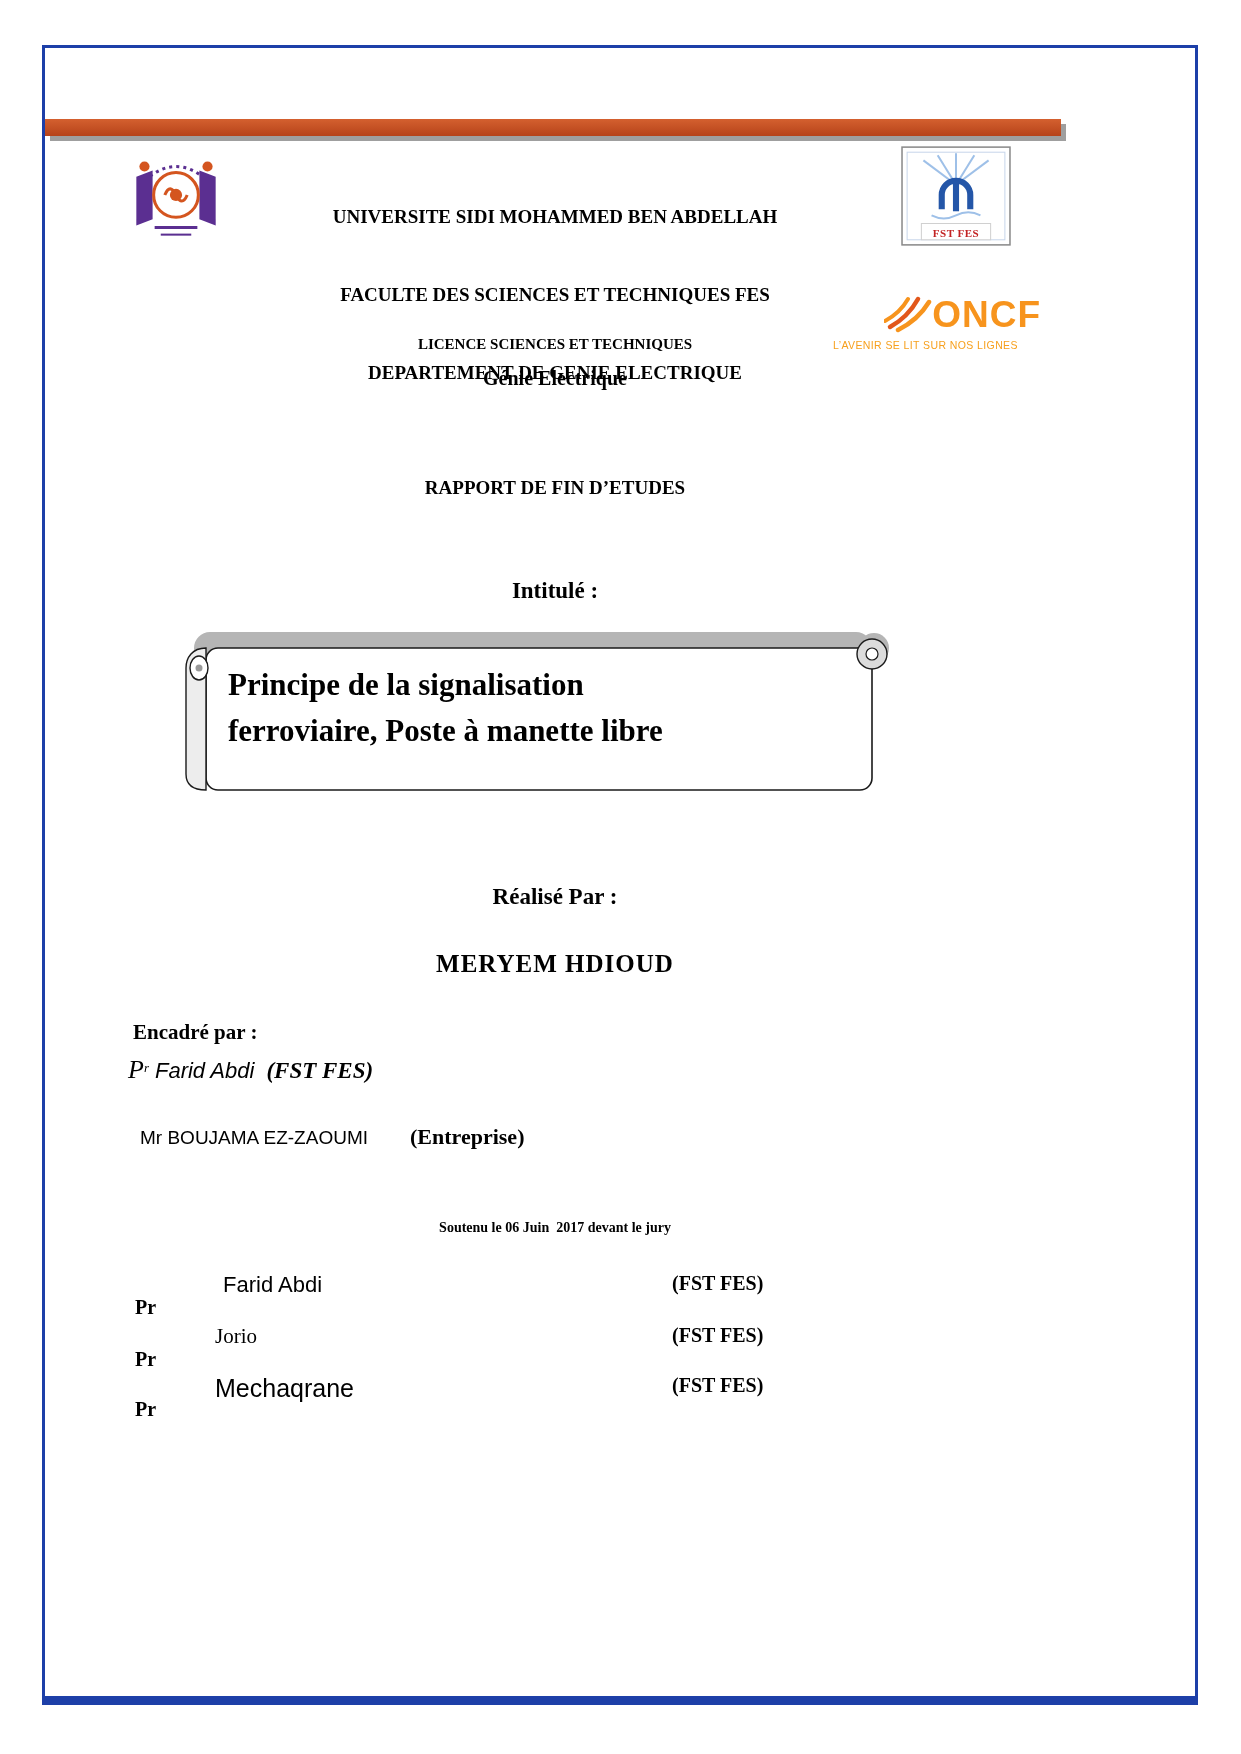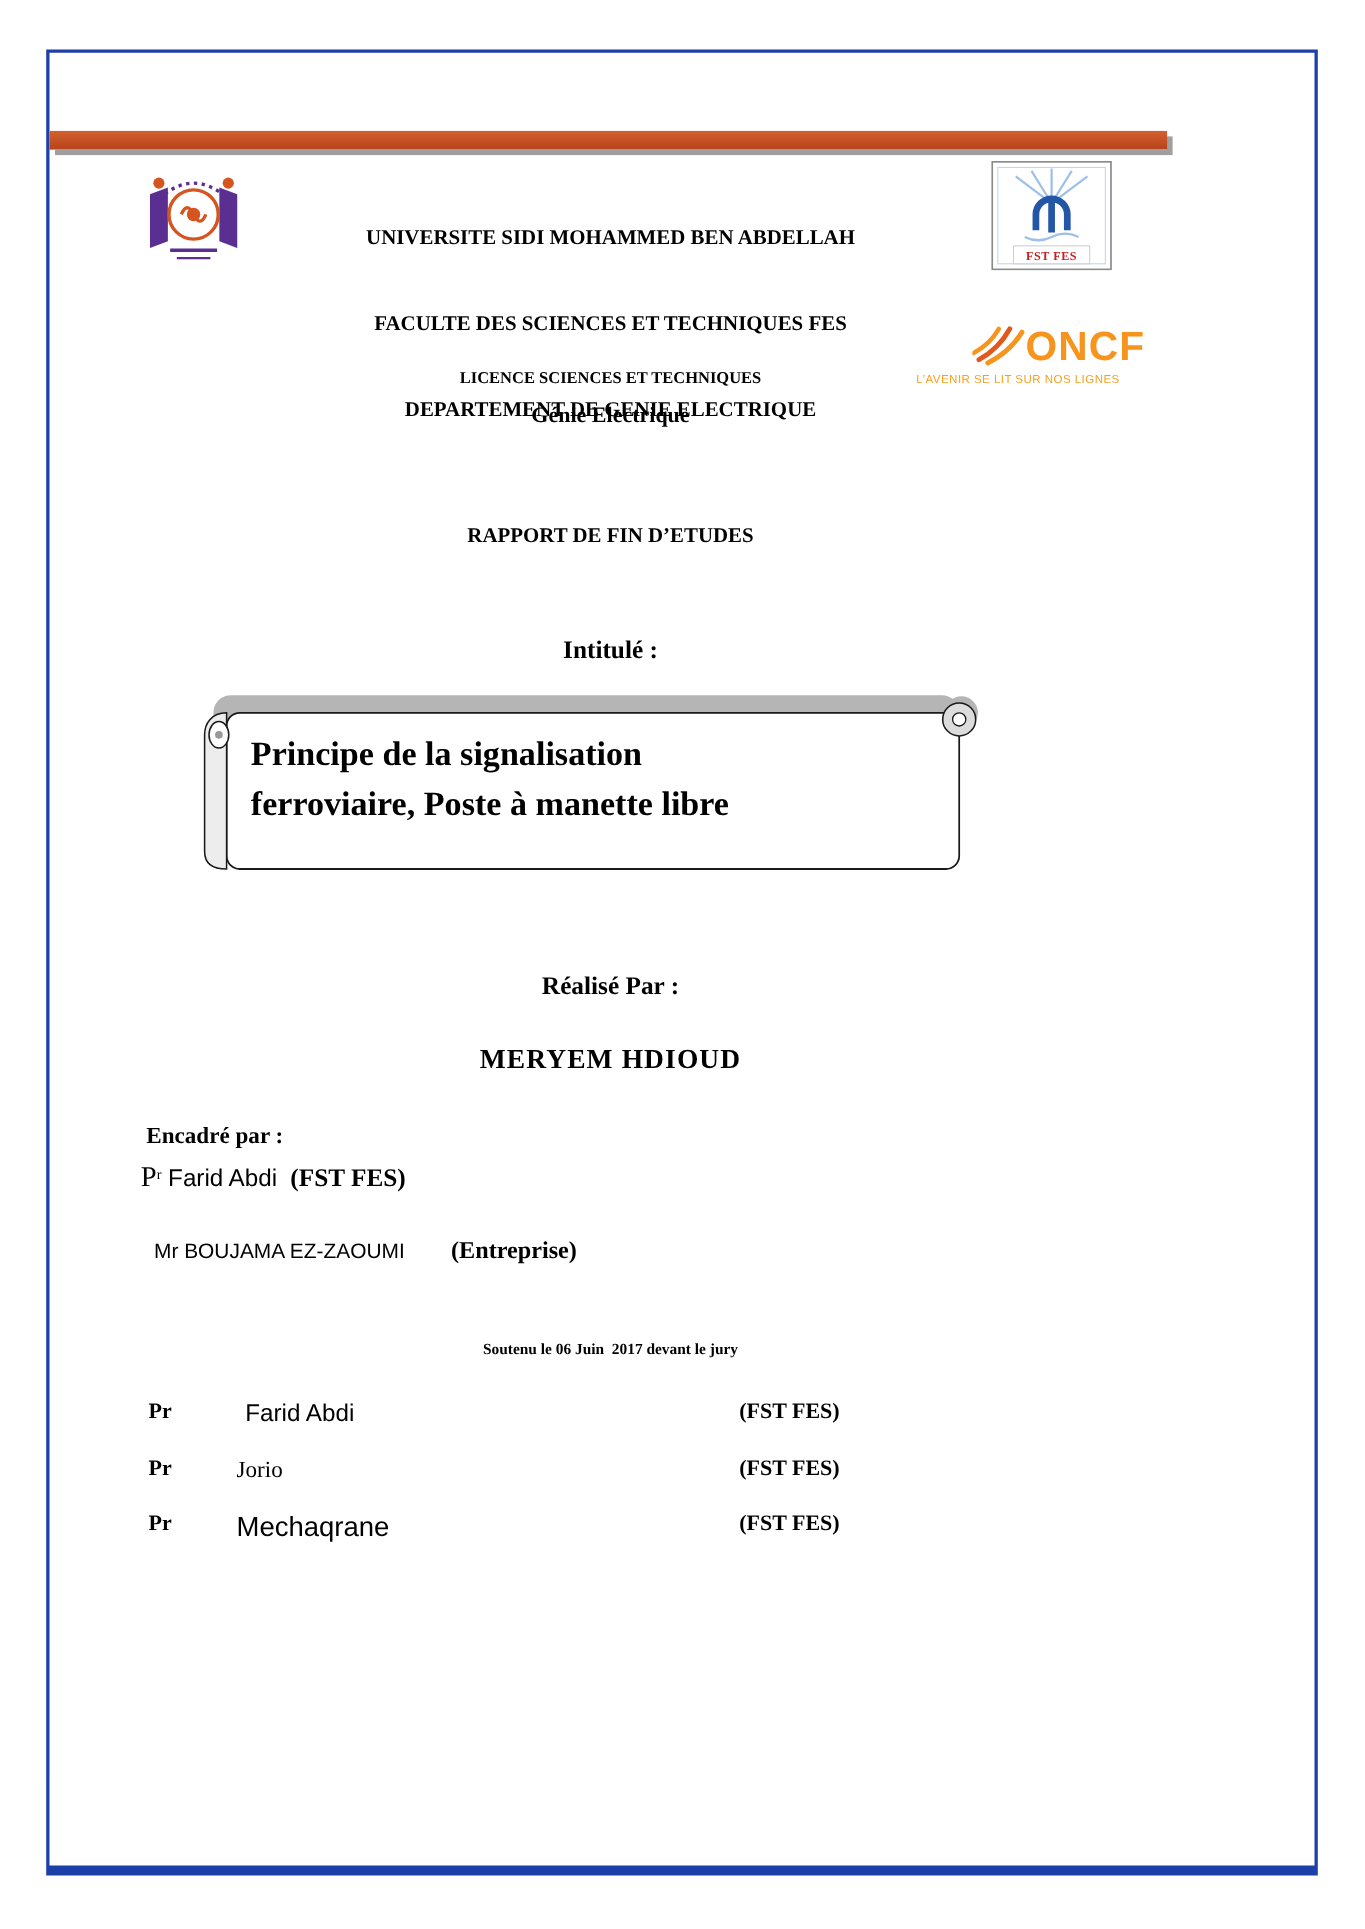--- a/index.html
+++ b/index.html
@@ -55,36 +55,36 @@
   
   .banner { position:absolute; left:172px; top:628px; width:740px; height:190px; }
   .banner svg { position:absolute; inset:0; width:100%; height:100%; }
   .banner-title {
     position:absolute; left:56px; right:36px; top:34px; text-align:left;
     font-weight:bold; font-size:31px; line-height:46px;
   }
 
   
   .encadre { position:absolute; left:133px; top:1020px; font-size:21px; font-weight:bold; }
-  .sup1 { position:absolute; left:128px; top:1055px; }
+  .sup1 { position:absolute; left:128px; top:1055px;font-style:italic; }
   .sup1 .p { font-size:26px; }
   .sup1 .sup { vertical-align:super; font-size:13px; }
   .sup1 .name { font-family:"Liberation Sans", sans-serif; font-size:22px; margin-left:6px; }
   .sup1 .aff { font-weight:bold; font-size:23px; margin-left:12px; }
   .sup2 { position:absolute; left:140px; top:1124px; }
   .sup2 .name { font-family:"Liberation Sans", sans-serif; font-size:19px; }
   .sup2 .aff { font-weight:bold; font-size:22px; margin-left:42px; }
 
   
   .jury { position:absolute; left:135px; top:1272px; width:950px; height:160px; }
   .jury-row { position:absolute; left:0; width:100%; height:40px; }
   .jury-row:nth-of-type(1) { top:0; }
   .jury-row:nth-of-type(2) { top:52px; }
   .jury-row:nth-of-type(3) { top:102px; }
-  .jury-title { position:absolute; left:0; font-weight:bold; font-size:20px; }
+  .jury-title { position:absolute; left:0; font-weight:bold; font-size:20px;margin-top:24px; }
   .jury-name  { position:absolute; left:84px; font-size:21px; }
   .jury-row:nth-of-type(1) .jury-name { font-family:"Liberation Sans", sans-serif; font-size:22px; left:88px; }
   .jury-row:nth-of-type(2) .jury-name { font-family:"Liberation Serif", serif; font-size:21px; left:80px; }
   .jury-row:nth-of-type(3) .jury-name { font-family:"Liberation Sans", sans-serif; font-size:25px; left:80px; }
   .jury-aff { position:absolute; left:537px; font-weight:bold; font-size:20px; }
 </style>
 </head>
 <body>
 
 <div class="page">

